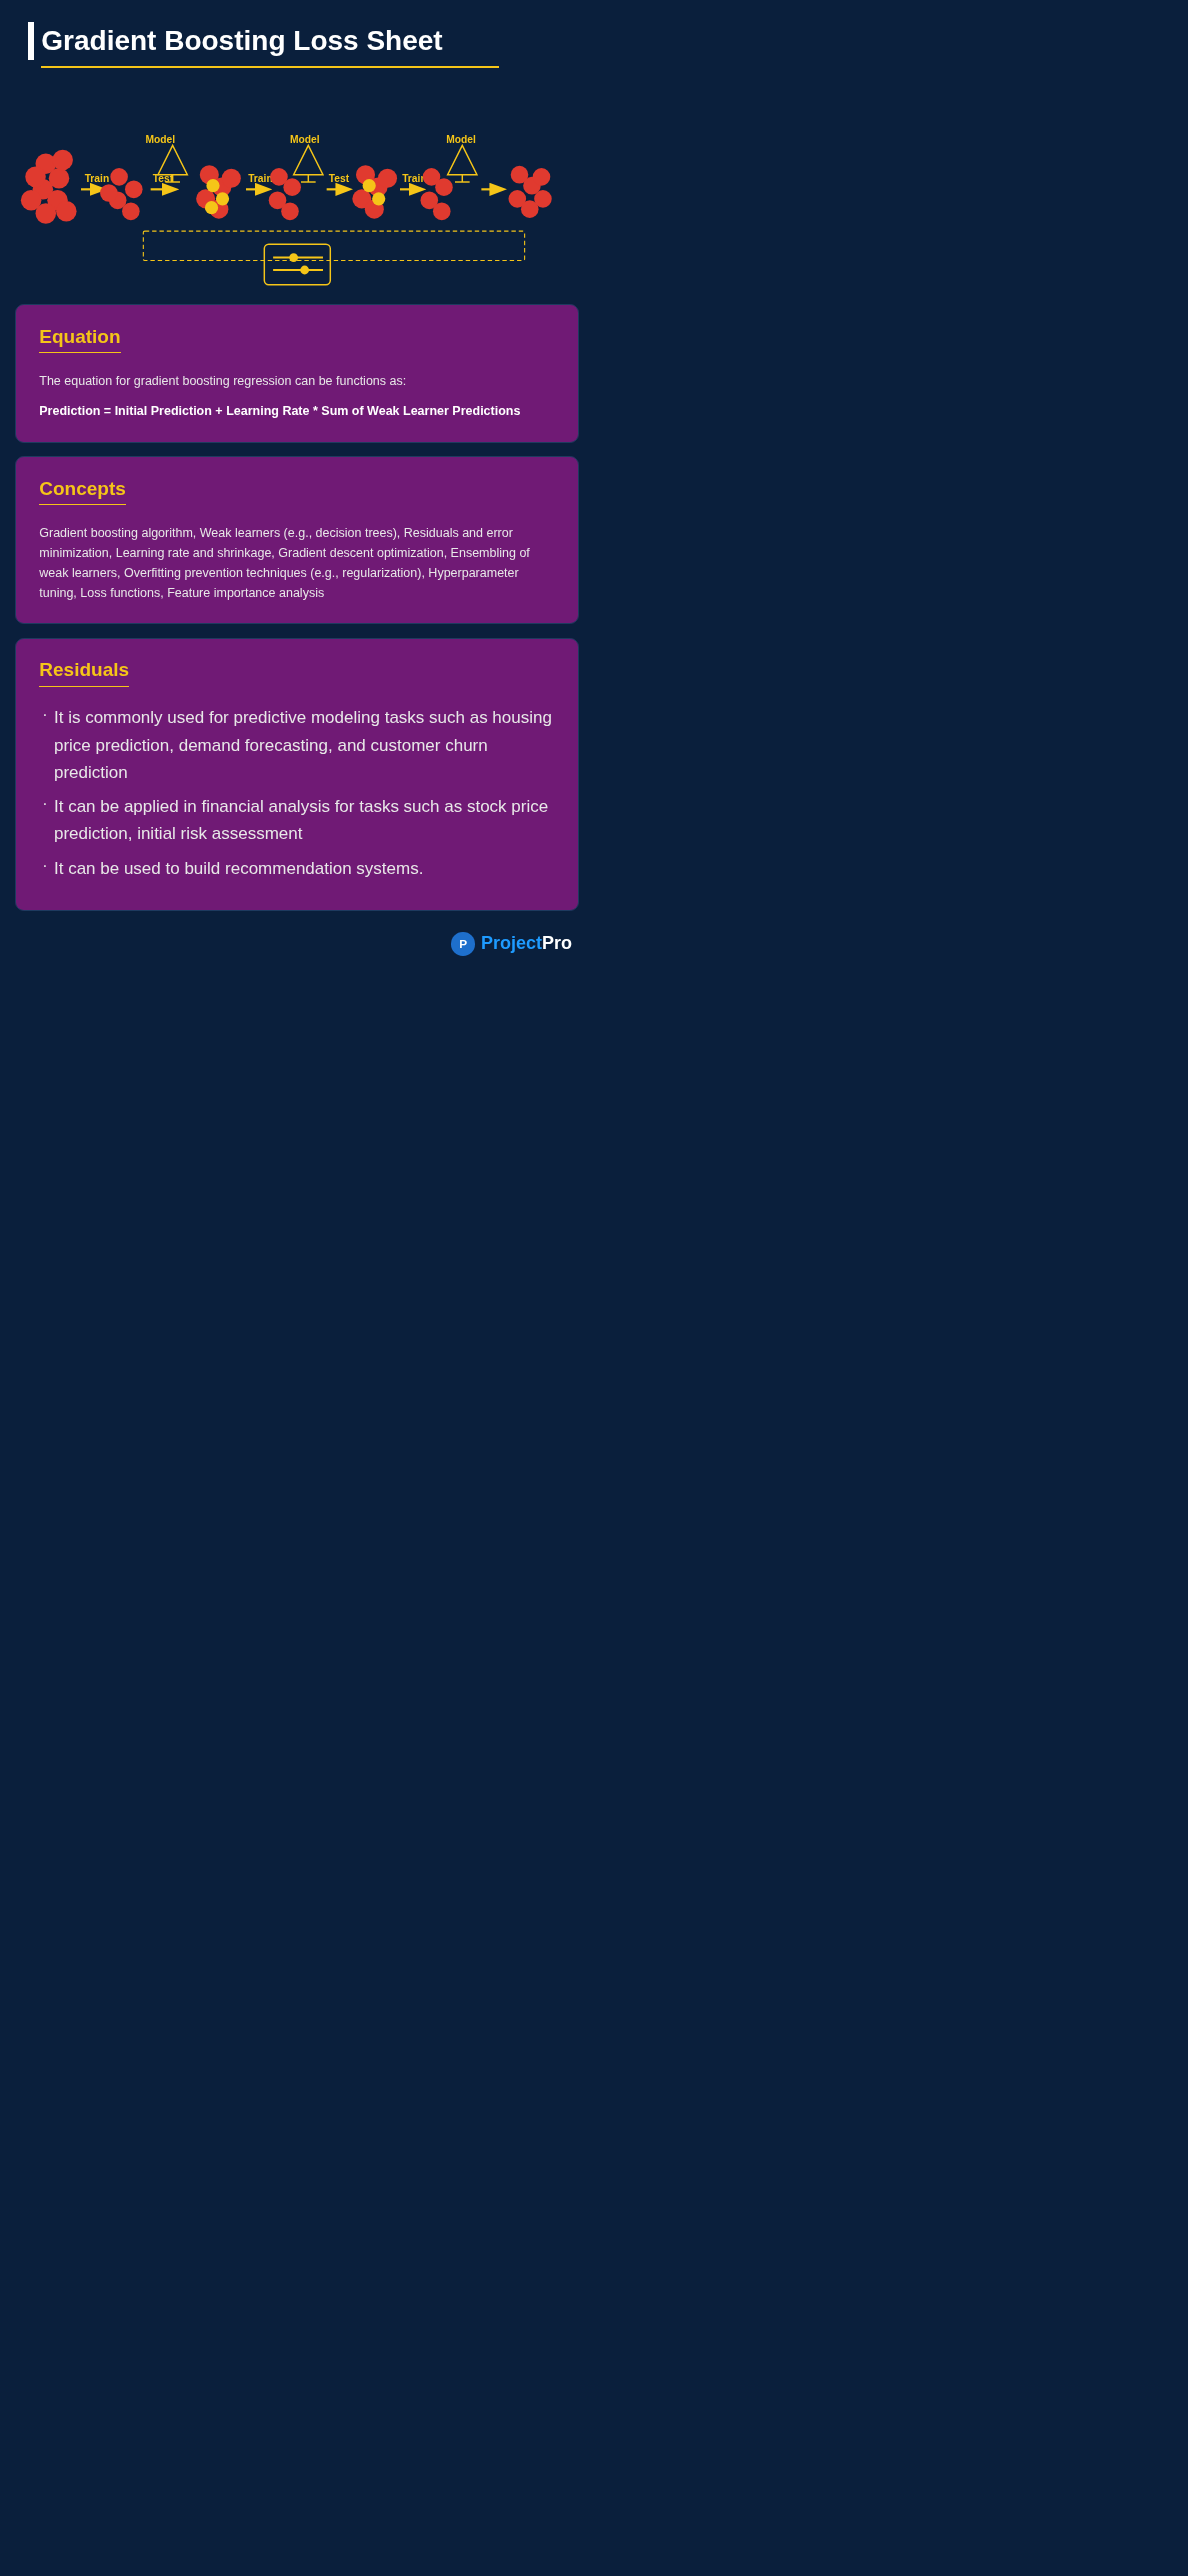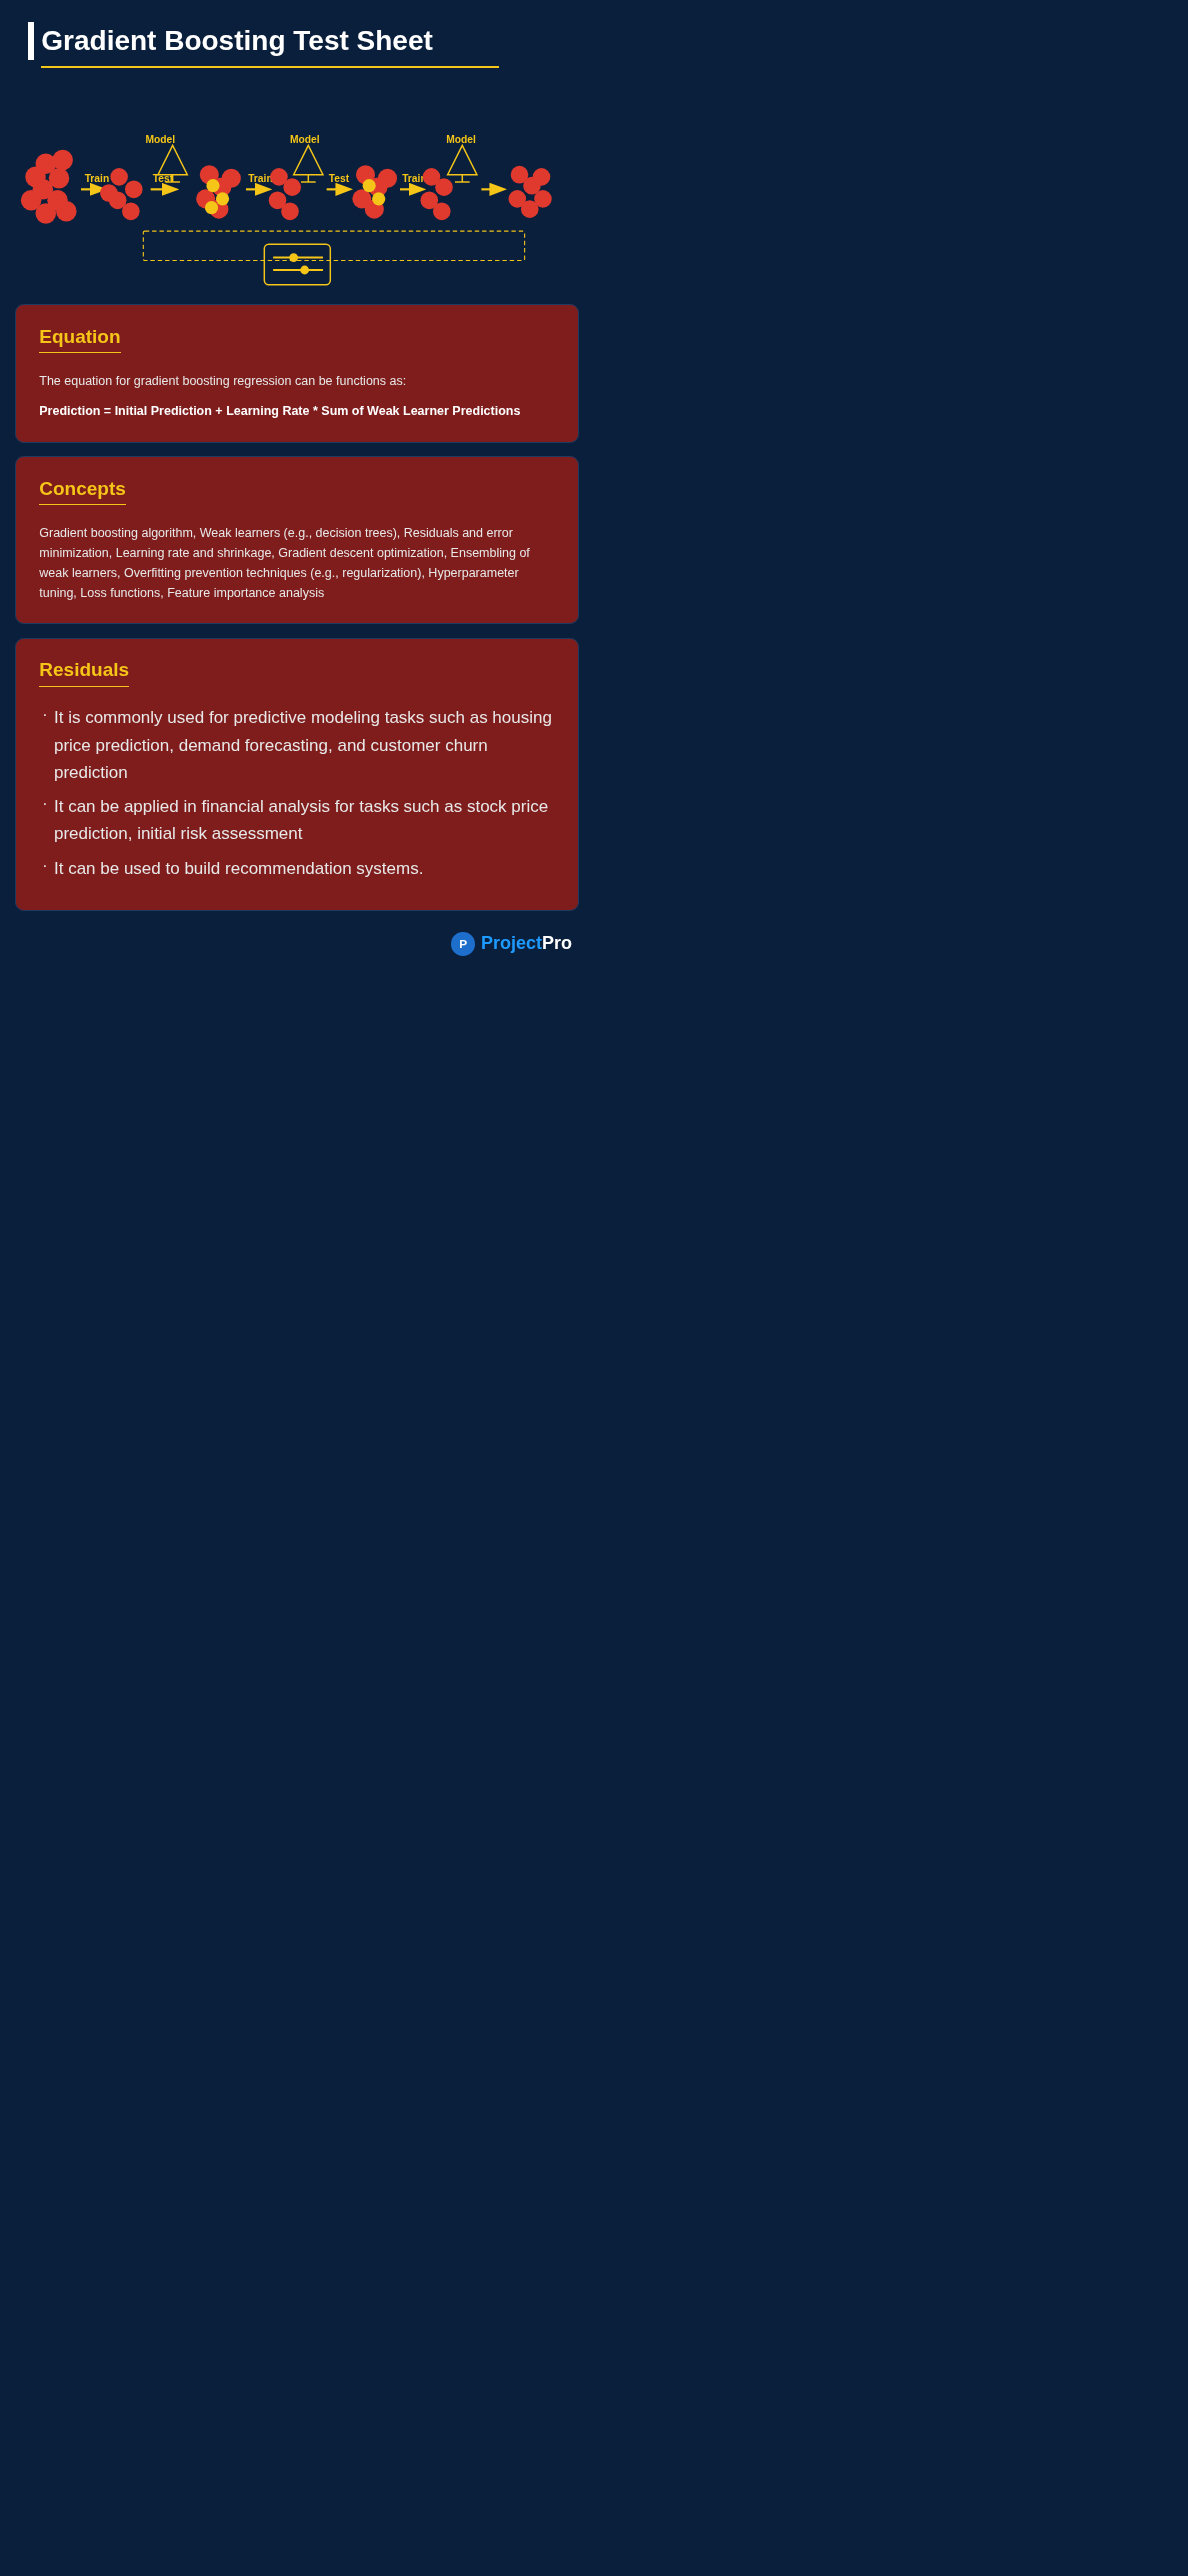--- a/index.html
+++ b/index.html
@@ -62,21 +62,21 @@
 
     
     .cards-area {
       padding: 7.4px 14.7px 7.4px 14.7px;
       display: flex;
       flex-direction: column;
       gap: 13.3px;
     }
 
     .card {
-      background-color: #7f1d1d;
+      background-color: #701a75;
       border: 1.1px solid #1e3a5f;
       border-radius: 8.8px;
       padding: 20.6px 23.6px 20.6px 23.6px;
     }
 
     .card-section-title {
       font-size: 19px;
       font-weight: 800;
       color: #f5c518;
       margin-bottom: 7.4px;
@@ -149,21 +149,21 @@
     }
   </style>
 </head>
 <body>
 
 <div class="page-wrapper">
 
   <div class="header">
     <div class="header-title-row">
       <div class="title-bar"></div>
-      <h1 class="main-title">Gradient Boosting Test Sheet</h1>
+      <h1 class="main-title">Gradient Boosting Loss Sheet</h1>
     </div>
     <div class="title-underline"></div>
   </div>
 
   <div class="diagram-area">
     <div class="diagram-svg-container">
       <svg width="567" height="192" viewBox="0 0 770 260">
 
         <circle cx="42" cy="90" r="14" fill="#e03a2f"></circle>
         <circle cx="60" cy="110" r="14" fill="#e03a2f"></circle>

